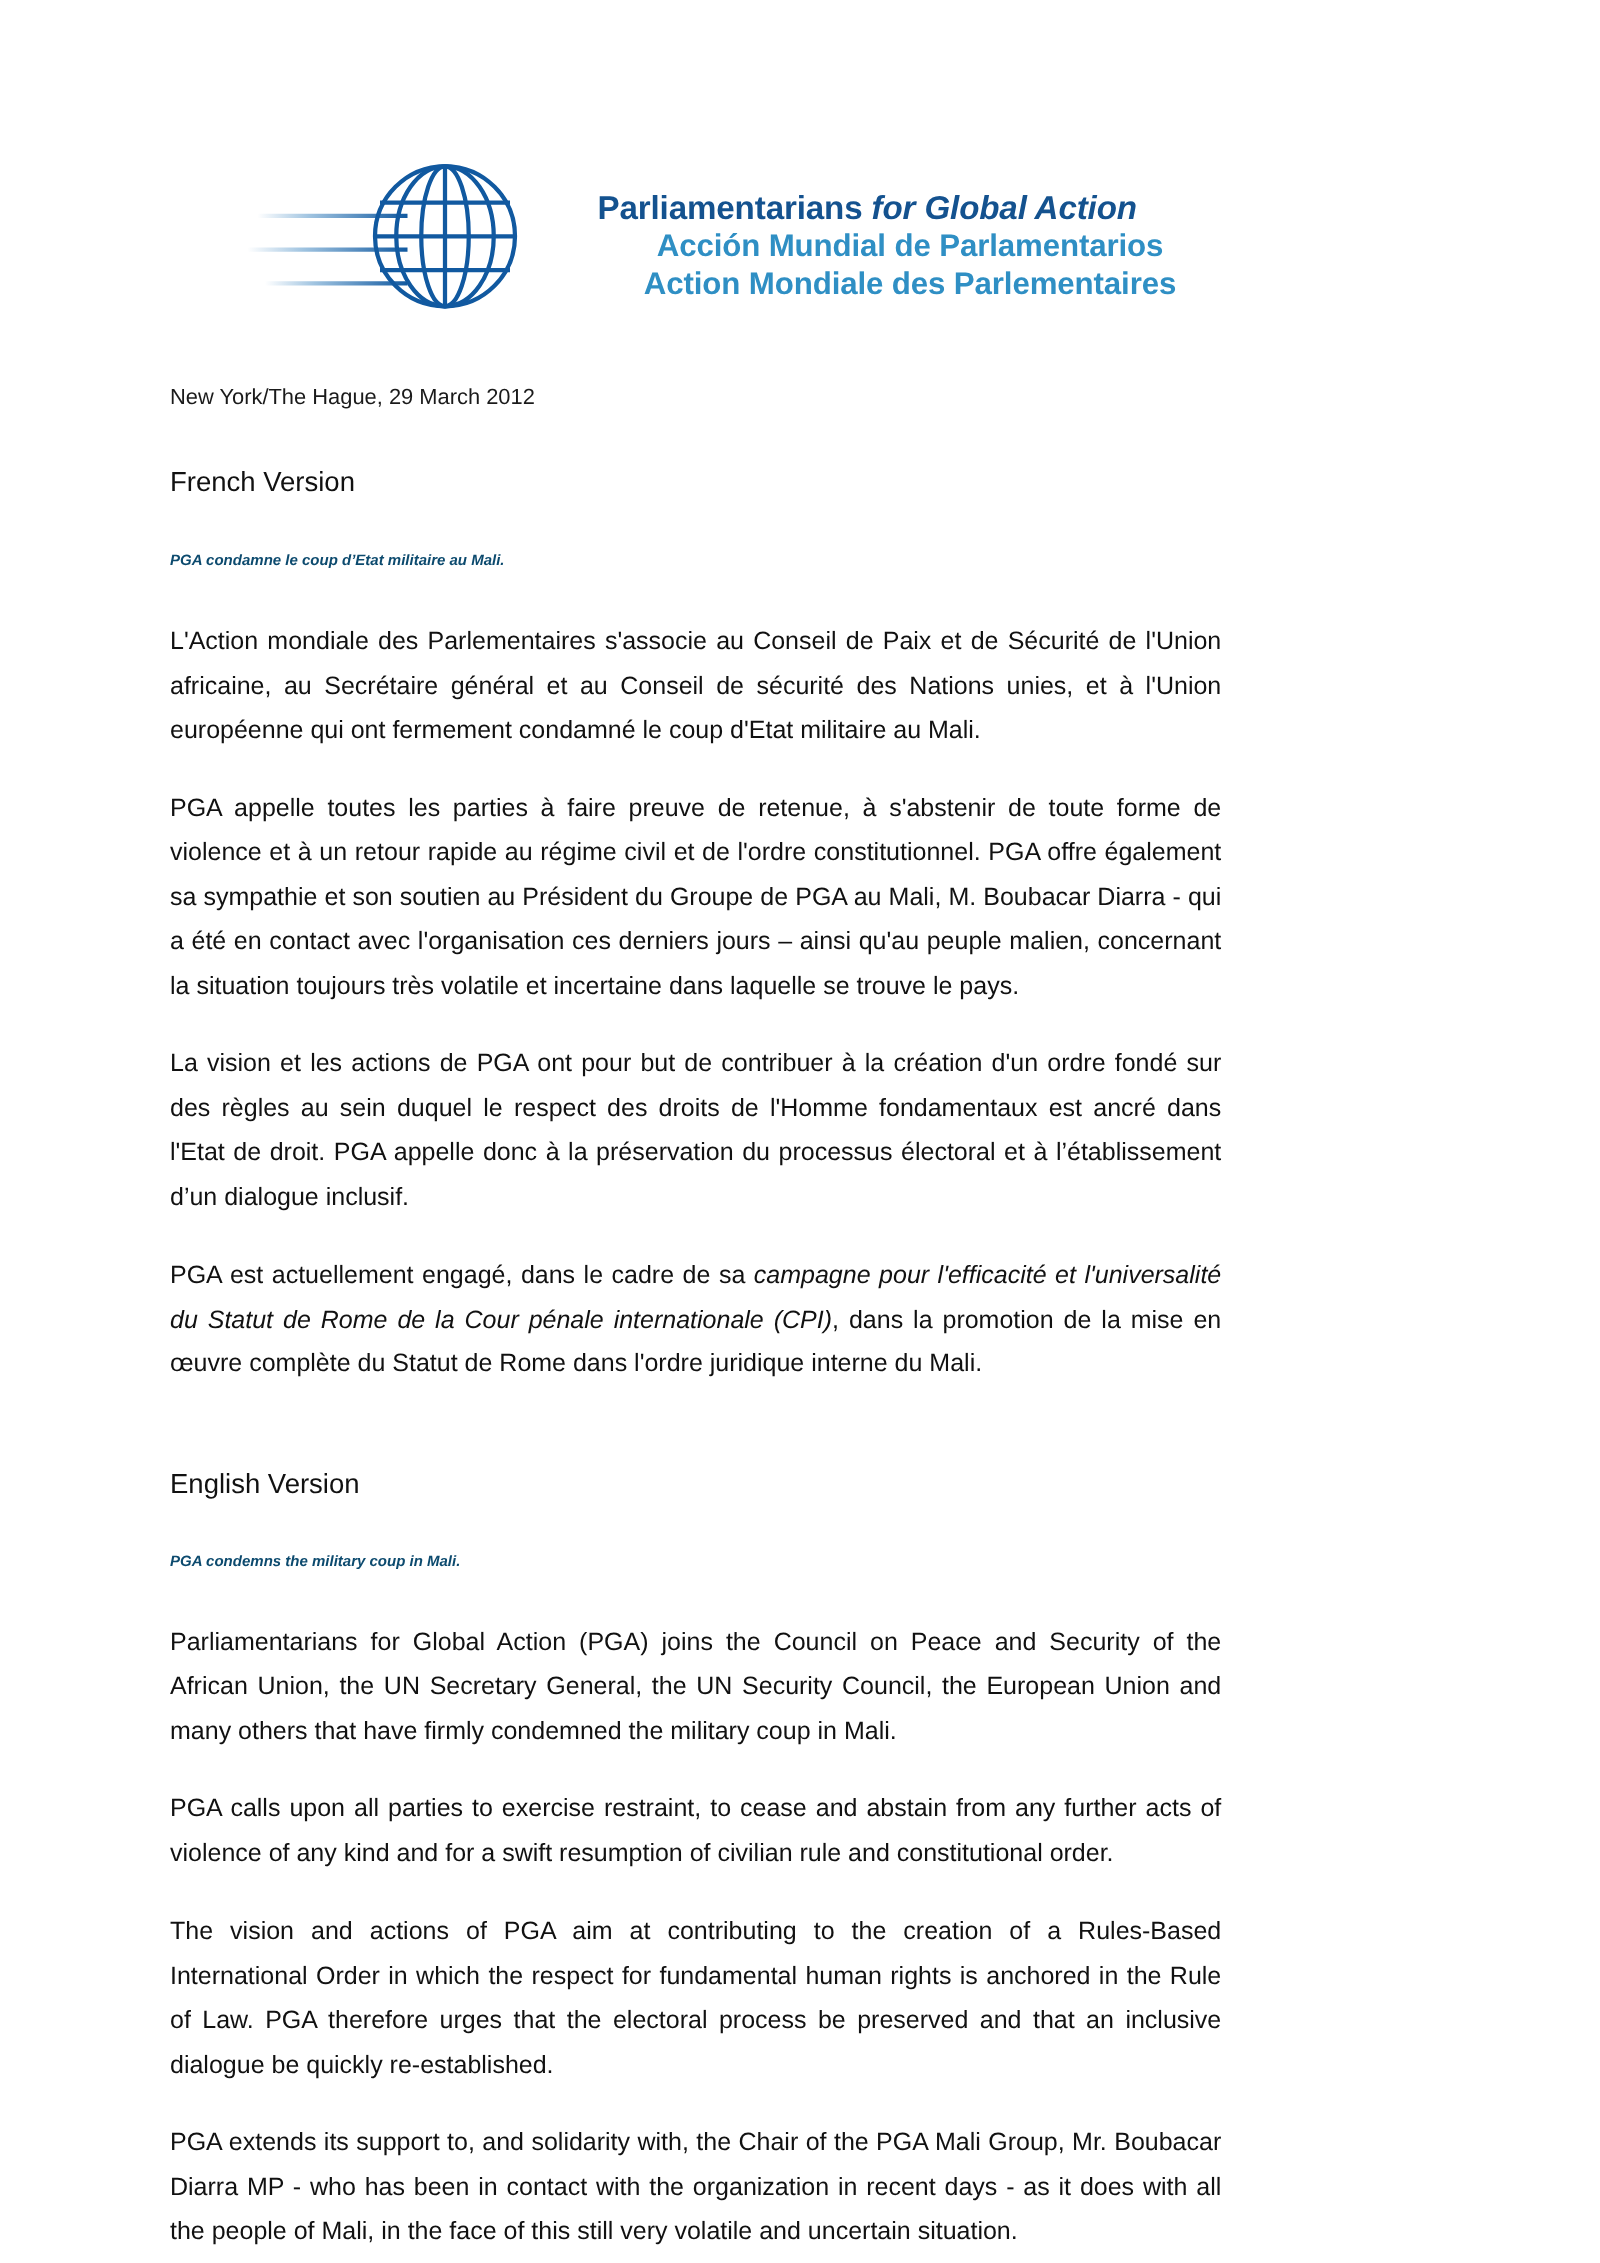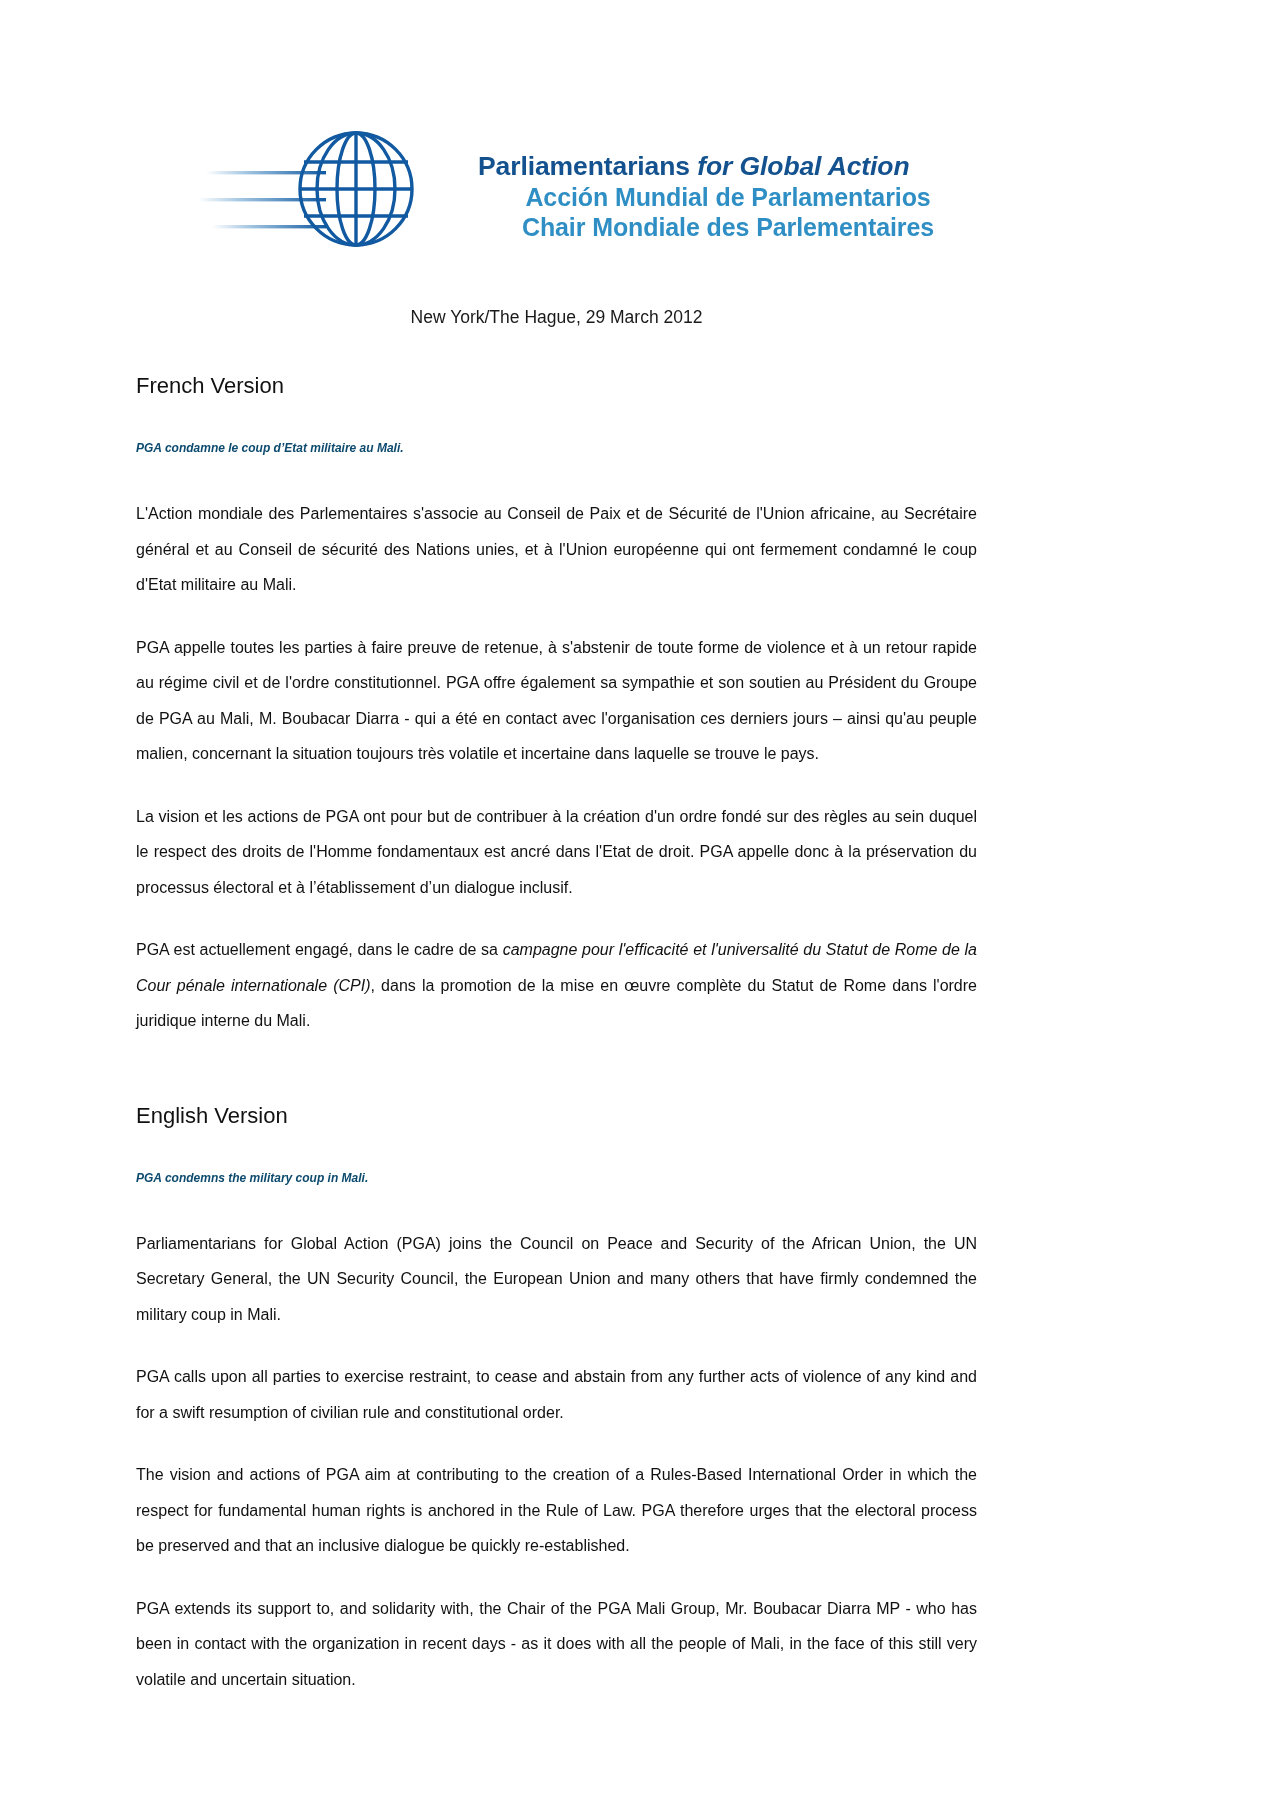--- a/index.html
+++ b/index.html
@@ -75,42 +75,42 @@
   }
 
   
   .doc {
     position: absolute;
     left: 136px;
     top: 288px;
     width: 841px;
   }
   .dateline {
-    text-align: center;
+    text-align: left;
     font-size: 17.5px;
     line-height: 26px;
     margin: 0 0 42px 0;
     color: #1a1a1a;
   }
   .version-label {
     font-size: 22px;
     line-height: 28px;
     margin: 0 0 34px 0;
     color: #111111;
   }
   .section-title {
     font-size: 12px;
     line-height: 28px;
     font-weight: bold;
     margin: 0 0 34px 0;
     color: #0c4a6e;
     font-style: italic;
   }
   p.para {
-    font-size: 16px;
+    font-size: 20px;
     line-height: 35.5px;
     text-align: justify;
     text-justify: inter-word;
     margin: 0 0 27px 0;
     color: #111111;
     hyphens: none;
   }
   p.para .ital {
     font-style: italic;
   }
@@ -150,21 +150,21 @@
             <line x1="108" y1="34" x2="212" y2="34"></line>
             <line x1="104" y1="61" x2="216" y2="61"></line>
             <line x1="108" y1="88" x2="212" y2="88"></line>
           </g>
         </svg>
       </div>
 
       <div class="logo-text">
         <div class="logo-line1"><span>Parliamentarians </span><span class="ital">for Global Action</span></div>
         <div class="logo-line2">Acción Mundial de Parlamentarios</div>
-        <div class="logo-line3">Chair Mondiale des Parlementaires</div>
+        <div class="logo-line3">Action Mondiale des Parlementaires</div>
       </div>
 
     </div>
   </div>
 
   <div class="doc">
 
     <div class="dateline">New York/The Hague, 29 March 2012</div>
 
     <div class="version-label">French Version</div>

